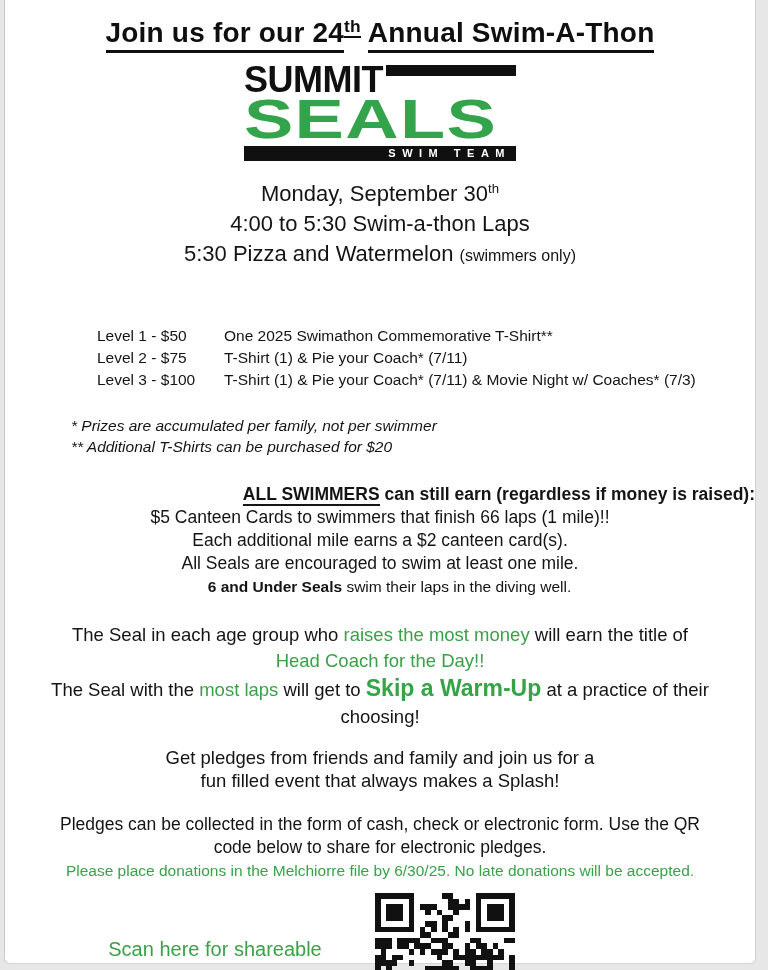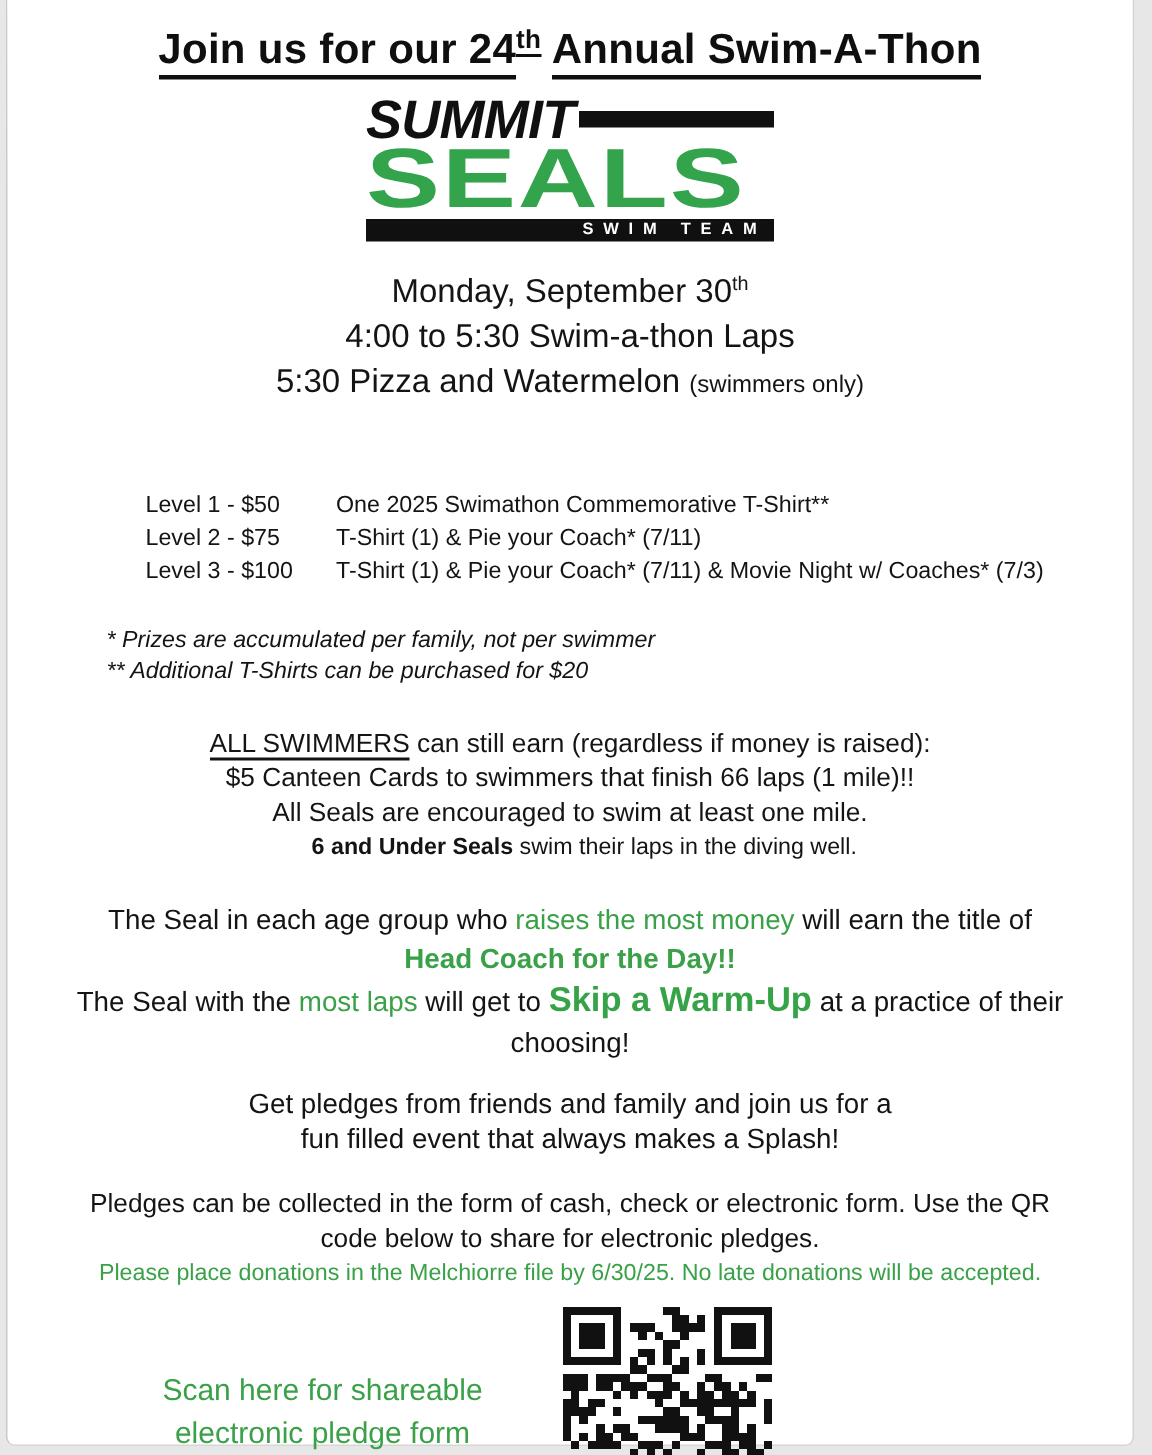--- a/index.html
+++ b/index.html
@@ -26,21 +26,21 @@
     font-size: 28px; font-weight: 700; letter-spacing: 0.2px;
     color: #0f0f0f;
     line-height: 1.2;
   }
   .title .u { border-bottom: 3px solid #0f0f0f; padding-bottom: 2px; }
   .title sup { font-size: 0.62em; vertical-align: super; }
   .title sup.u { border-bottom: 2px solid #0f0f0f; padding-bottom: 0; }
 
   
   .logo { width: 272px; margin: 15px auto 0; }
-  .logo-row1 { display: flex; align-items: center; font-style: italic; }
+  .logo-row1 { display: flex; align-items: flex-start; }
   .logo-summit {
     font-size: 36px; font-weight: 800; line-height: 0.82;
     color: #101010; letter-spacing: -0.5px;
   }
   .logo-bar1 { flex: 1; height: 11px; background: #101010; margin-left: 3px; }
   .logo-seals {
     font-size: 56px; font-weight: 800; line-height: 0.86;
     letter-spacing: 1px; margin-top: 1px;
     transform: scaleX(1.32); transform-origin: left center;
     white-space: nowrap;
@@ -66,29 +66,29 @@
   .level-label { width: 127px; flex: 0 0 127px; }
 
   
   .notes {
     margin-top: 24px; text-align: left; padding-left: 66px;
     font-style: italic; font-size: 15.5px; line-height: 21px;
   }
 
   
   .allsw { margin-top: 26px; text-align: center; font-size: 17.5px; line-height: 23px; }
-  .allsw-head { font-weight: 400; }
+  .allsw-head { font-weight: 700; text-align: right; }
   .allsw-head .u2 { border-bottom: 2px solid #141414; }
   .allsw-small { font-size: 15.5px; padding-left: 19px; }
   .allsw-small b { font-weight: 700; }
 
   
   .rewards { margin-top: 24px; text-align: center; font-size: 18.5px; line-height: 26px; }
   .green { color: #3aa148; }
-  .bold { font-weight: 700; text-align: center; }
+  .bold { font-weight: 400; text-align: center; }
   .big-green { font-size: 23px; font-weight: 700; color: #35a346; }
   .rewards .line-laps { line-height: 29px; }
 
   
   .invite { margin-top: 16px; text-align: center; font-size: 18.5px; line-height: 23px; }
 
   
   .pinfo { margin-top: 21px; text-align: center; font-size: 17.5px; line-height: 23px; }
   .deadline { margin-top: 2px; text-align: center; font-size: 15.5px; line-height: 20px; }
 
@@ -141,20 +141,21 @@
   </div>
 
   <div class="notes">
     <div>* Prizes are accumulated per family, not per swimmer</div>
     <div>** Additional T-Shirts can be purchased for $20</div>
   </div>
 
   <div class="allsw">
     <div class="allsw-head"><span class="u2">ALL SWIMMERS</span><span> can still earn (regardless if money is raised):</span></div>
     <div>$5 Canteen Cards to swimmers that finish 66 laps (1 mile)!!</div>
+    <div>Each additional mile earns a $2 canteen card(s).</div>
     <div>All Seals are encouraged to swim at least one mile.</div>
     <div class="allsw-small"><b>6 and Under Seals</b><span> swim their laps in the diving well.</span></div>
   </div>
 
   <div class="rewards">
     <div><span>The Seal in each age group who </span><span class="green">raises the most money</span><span> will earn the title of</span></div>
     <div class="green bold">Head Coach for the Day!!</div>
     <div class="line-laps"><span>The Seal with the </span><span class="green">most laps</span><span> will get to </span><span class="big-green">Skip a Warm-Up</span><span> at a practice of their</span></div>
     <div>choosing!</div>
   </div>

